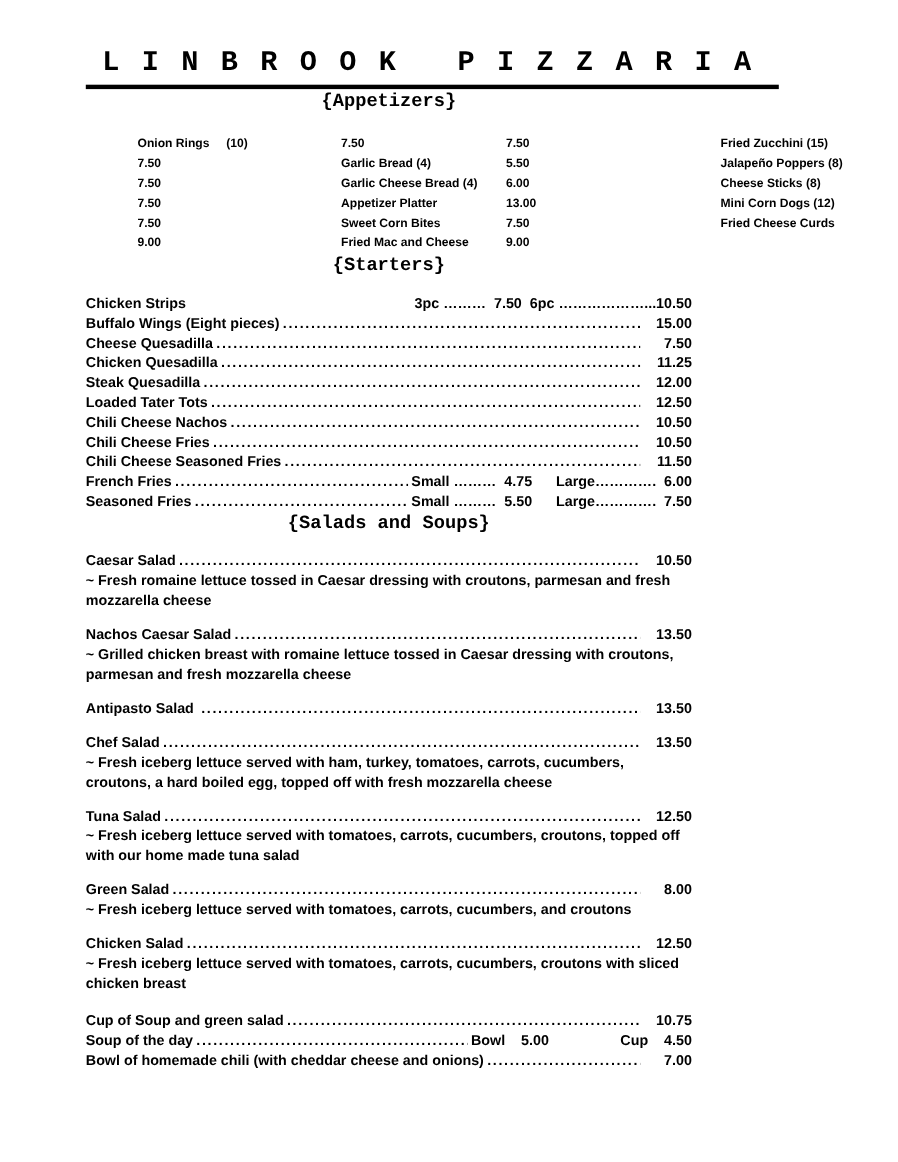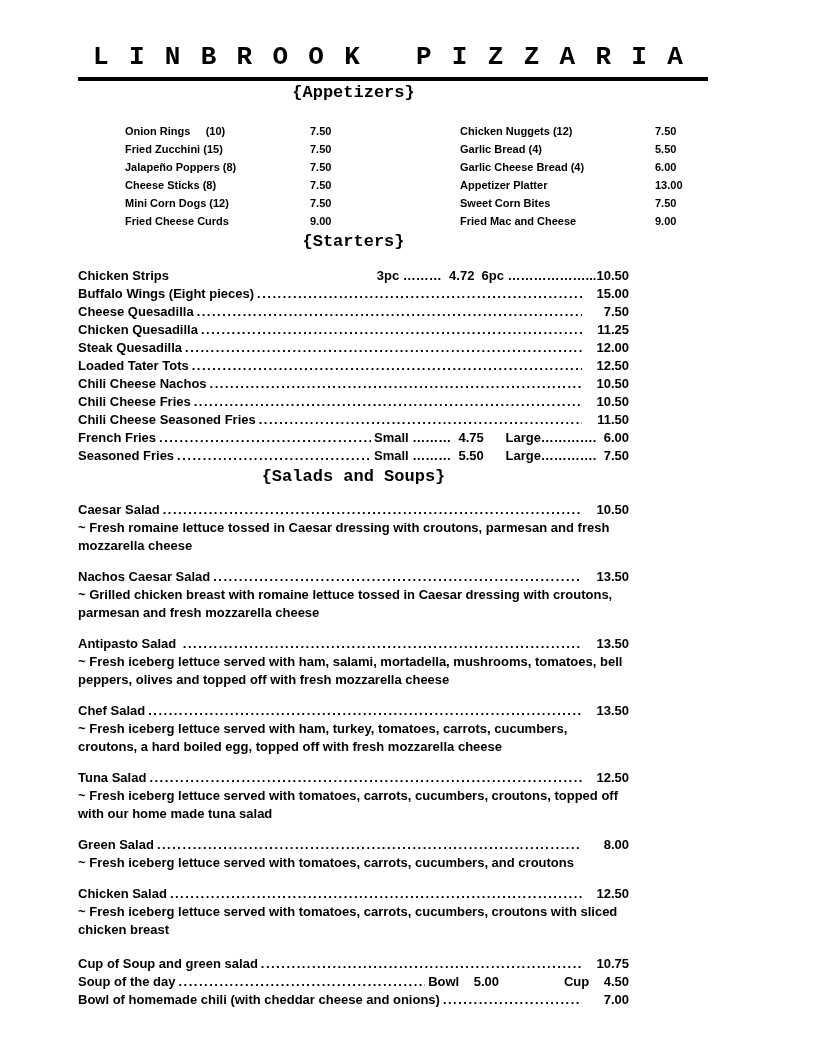--- a/index.html
+++ b/index.html
@@ -55,21 +55,20 @@
 
   <div class="title-wrap">
     <h1 class="title">LINBROOK PIZZARIA</h1>
   </div>
 
   <h2 class="sec sec-appetizers">{Appetizers}</h2>
 
   <div class="appetizer-grid menu-body">
       <span class="app-name">Onion Rings     (10)</span>
       <span class="app-price">7.50</span>
-      <span class="app-name">Chicken Nuggets (12)</span>
       <span class="app-price">7.50</span>
       <span class="app-name">Fried Zucchini (15)</span>
       <span class="app-price">7.50</span>
       <span class="app-name">Garlic Bread (4)</span>
       <span class="app-price">5.50</span>
       <span class="app-name">Jalapeño Poppers (8)</span>
       <span class="app-price">7.50</span>
       <span class="app-name">Garlic Cheese Bread (4)</span>
       <span class="app-price">6.00</span>
       <span class="app-name">Cheese Sticks (8)</span>
@@ -85,21 +84,21 @@
       <span class="app-name">Fried Mac and Cheese</span>
       <span class="app-price">9.00</span>
     </div>
 
   <h2 class="sec sec-starters">{Starters}</h2>
 
   <div class="rows">
       <div class="row">
         <span class="iname">Chicken Strips</span>
         <span class="spacer"></span>
-        <span class="detail">3pc ………  4.72  6pc ………………...10.50</span>
+        <span class="detail">3pc ………  7.50  6pc ………………...10.50</span>
       </div>
       <div class="row">
         <span class="iname">Buffalo Wings (Eight pieces)</span>
         <span class="leader">................................................................................................................................................................................................................................................................................................................................................................................................................</span>
         <span class="price">15.00</span>
       </div>
       <div class="row">
         <span class="iname">Cheese Quesadilla</span>
         <span class="leader">................................................................................................................................................................................................................................................................................................................................................................................................................</span>
         <span class="price">7.50</span>
@@ -164,21 +163,20 @@
           <span class="price">13.50</span>
         </div>
         <p class="desc">~ Grilled chicken breast with romaine lettuce tossed in Caesar dressing with croutons, parmesan and fresh mozzarella cheese</p>
       </div>
       <div class="entry">
         <div class="row">
           <span class="iname">Antipasto Salad </span>
           <span class="leader">................................................................................................................................................................................................................................................................................................................................................................................................................</span>
           <span class="price">13.50</span>
         </div>
-        <p class="desc">~ Fresh iceberg lettuce served with ham, salami, mortadella, mushrooms, tomatoes, bell peppers, olives and topped off with fresh mozzarella cheese</p>
       </div>
       <div class="entry">
         <div class="row">
           <span class="iname">Chef Salad</span>
           <span class="leader">................................................................................................................................................................................................................................................................................................................................................................................................................</span>
           <span class="price">13.50</span>
         </div>
         <p class="desc">~ Fresh iceberg lettuce served with ham, turkey, tomatoes, carrots, cucumbers, croutons, a hard boiled egg, topped off with fresh mozzarella cheese</p>
       </div>
       <div class="entry">

